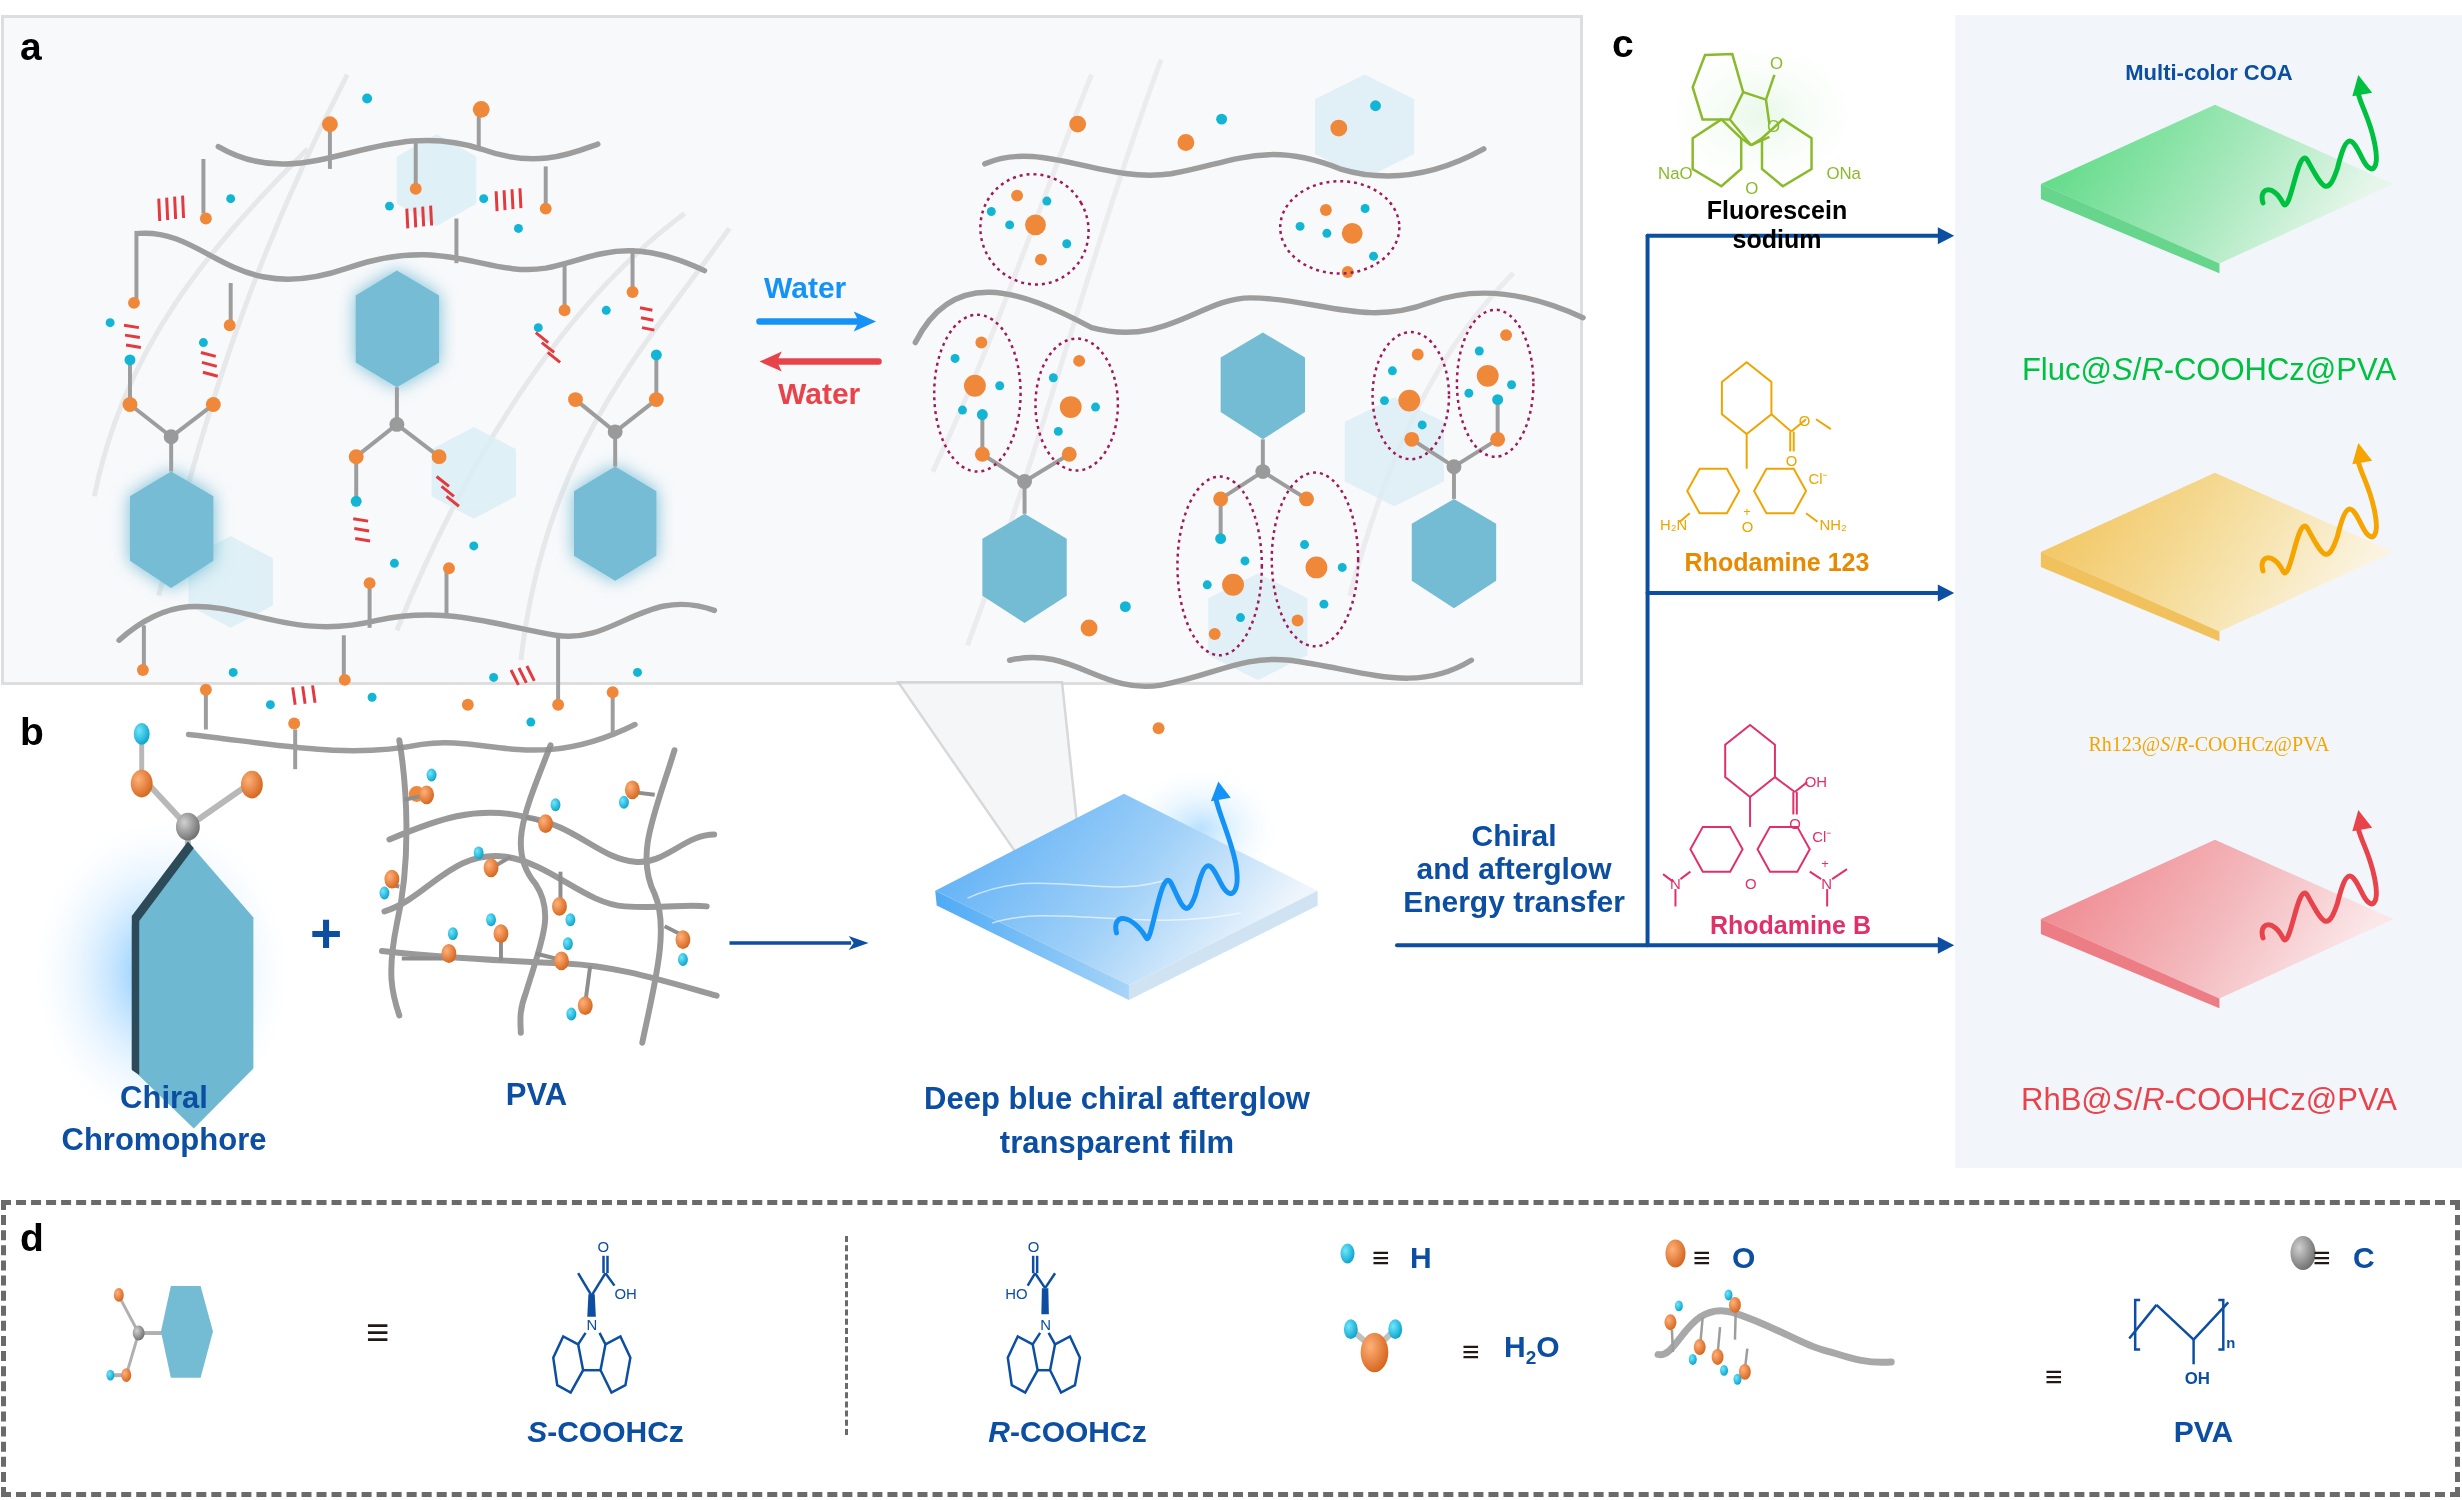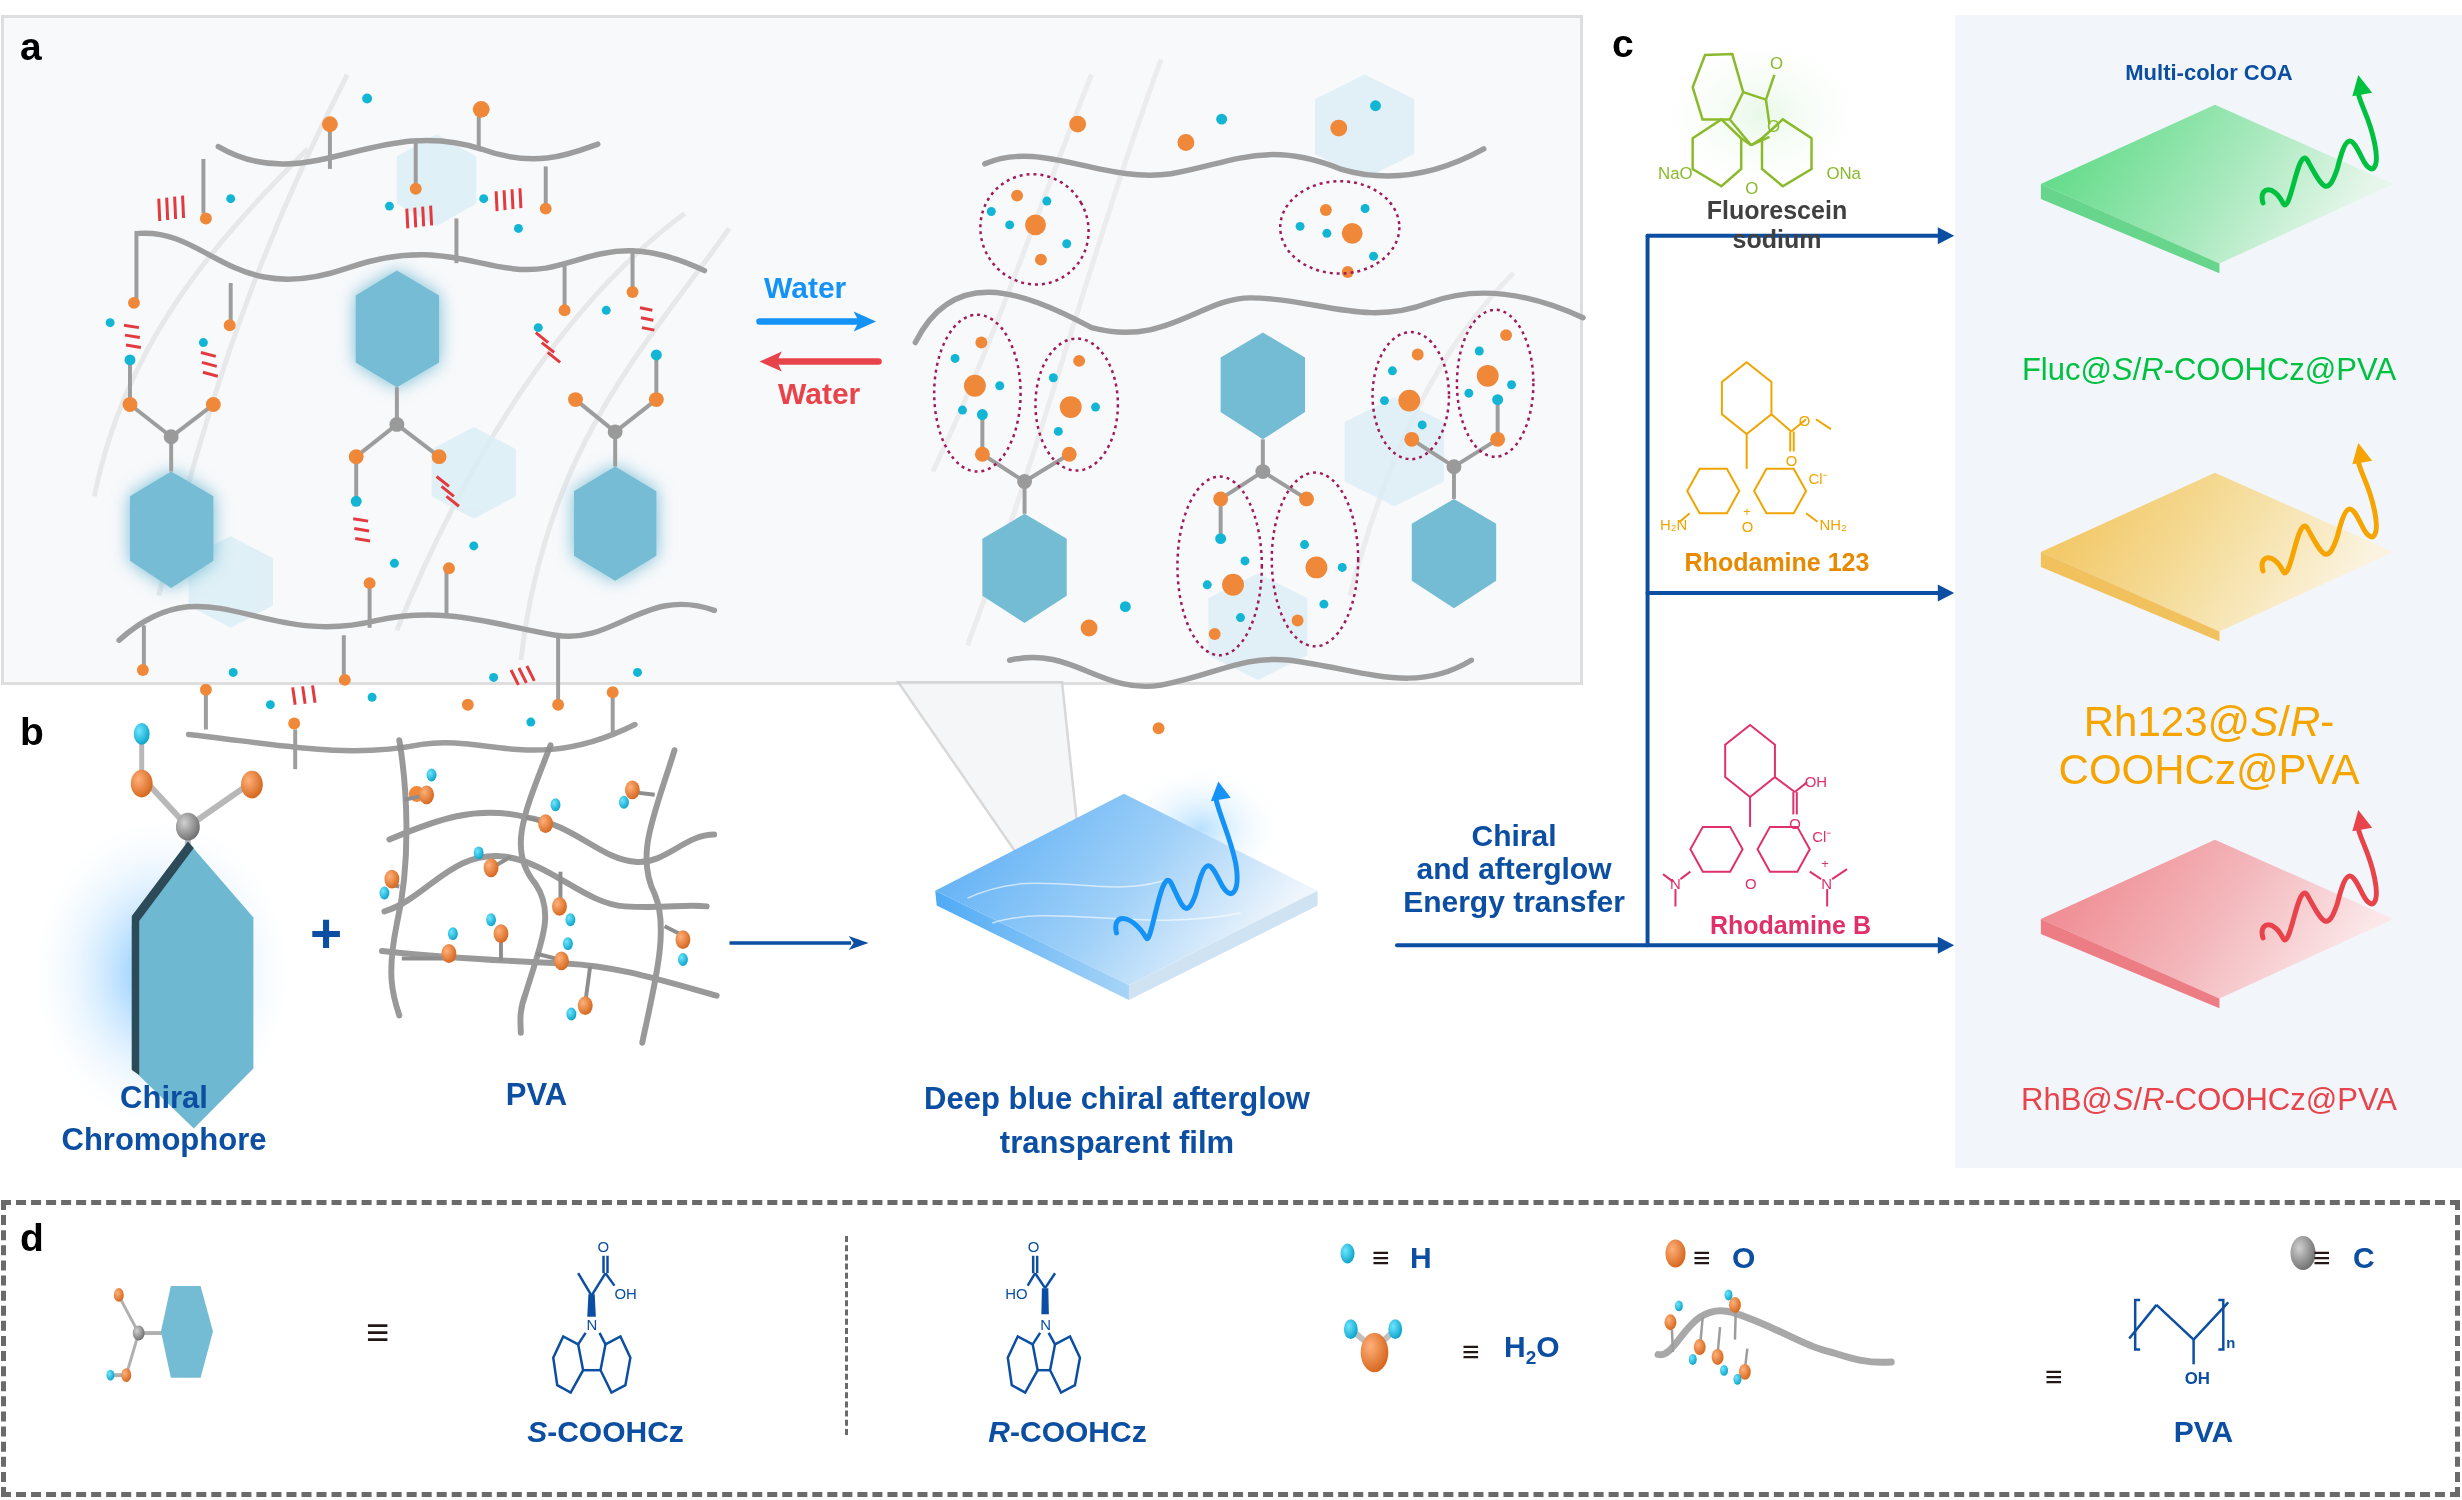--- a/index.html
+++ b/index.html
@@ -458,21 +458,21 @@
     <polygon points="210,238 252,200 310,238 310,300 252,335 210,300" transform="translate(0,-20)"></polygon>
     <line x1="188" y1="232" x2="168" y2="218"></line>
       <line x1="188" y1="232" x2="210" y2="218"></line>
   </g>
   <text x="226" y="78" font-size="34" fill="#8aba2b" font-family="Liberation Sans, sans-serif">O</text>
   <text x="220" y="205" font-size="34" fill="#8aba2b" font-family="Liberation Sans, sans-serif">O</text>
   <text x="176" y="330" font-size="34" fill="#8aba2b" font-family="Liberation Sans, sans-serif">O</text>
   <text x="0" y="300" font-size="34" fill="#8aba2b" font-family="Liberation Sans, sans-serif">NaO</text>
   <text x="340" y="300" font-size="34" fill="#8aba2b" font-family="Liberation Sans, sans-serif">ONa</text>
 </svg>
-<div class="abs center" style="left:1673px;top:196px;width:208px;font-size:25px;font-weight:bold;color:#404040;">Fluorescein sodium</div>
+<div class="abs center" style="left:1673px;top:196px;width:208px;font-size:25px;font-weight:bold;color:#000000;">Fluorescein sodium</div>
 
 <svg style="left:1660px;top:347px;" width="208" height="189" viewBox="0 0 420 380">
   <g stroke="#f0a400" stroke-width="4" fill="none">
     <polygon points="175,30 225,70 225,135 175,175 125,135 125,70"></polygon>
     <line x1="225" y1="135" x2="265" y2="170"></line>
       <line x1="265" y1="170" x2="295" y2="145"></line>
       <line x1="315" y1="145" x2="345" y2="165"></line>
     <line x1="263" y1="170" x2="263" y2="210"></line>
       <line x1="270" y1="170" x2="270" y2="210"></line>
     <line x1="175" y1="175" x2="175" y2="245"></line>
@@ -545,21 +545,21 @@
         <stop offset="0" stop-color="#f2c052"></stop>
         <stop offset="0.6" stop-color="#f5dfa2"></stop>
         <stop offset="1" stop-color="#fbf3df"></stop>
       </linearGradient>
   </defs>
   <polygon points="40,145 235,45 435,145 240,245" transform="scale(1.8,1.6)" fill="url(#yTop)"></polygon>
   <polygon points="72,232 432,392 432,412 72,262" fill="#f0bb4a" opacity="0.9"></polygon>
   <path d="M 520 270 C 510 240, 540 230, 560 270 C 575 300, 590 150, 610 185 C 640 240, 650 260, 670 200 C 690 120, 700 140, 720 180 C 740 220, 755 200, 745 150 C 735 100, 720 80, 712 50" stroke="#f5a400" stroke-width="10" fill="none" stroke-linecap="round"></path>
   <polygon points="700,55 712,12 740,48" fill="#f5a400"></polygon>
 </svg>
-<div class="abs center" style="left:1955px;top:698px;width:508px;font-size:42px;">
+<div class="abs center" style="left:1955px;top:733px;width:508px;font-size:20px;font-family:Liberation Serif, serif;">
   <span style="color:#f5a400">Rh123@</span><i style="color:#f5a400">S</i><span style="color:#f5a400">/</span><i style="color:#f5a400">R</i><span style="color:#f5a400">-COOHCz@PVA</span>
 </div>
 
 <svg style="left:2005px;top:804px;" width="407" height="248" viewBox="0 0 820 500">
   <defs>
     <linearGradient id="rTop" x1="0" y1="0" x2="1" y2="0.3">
         <stop offset="0" stop-color="#ef7f86"></stop>
         <stop offset="0.6" stop-color="#f3b8bc"></stop>
         <stop offset="1" stop-color="#fbe6e8"></stop>
       </linearGradient>

